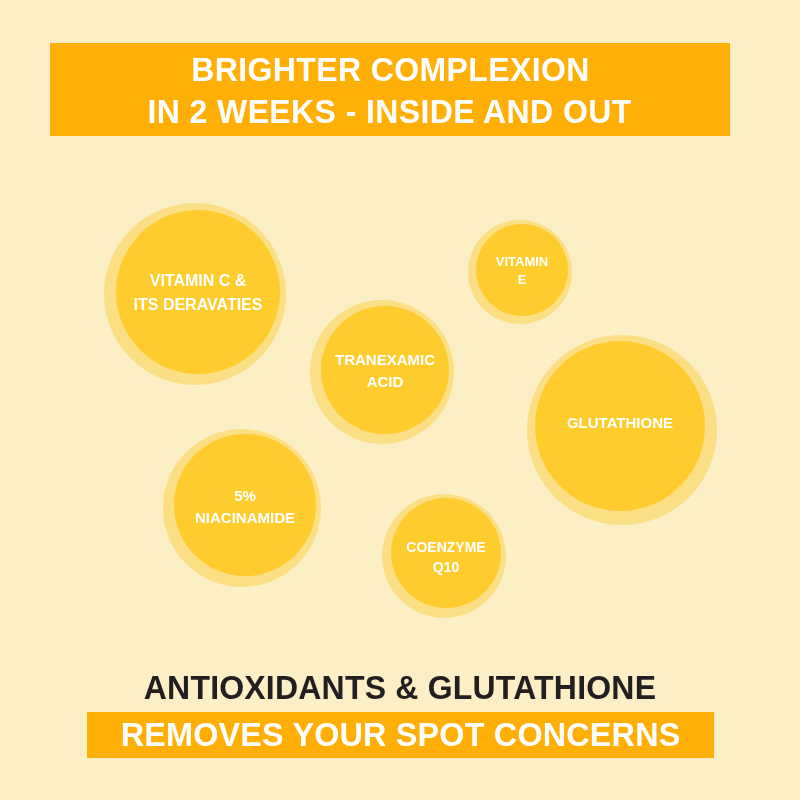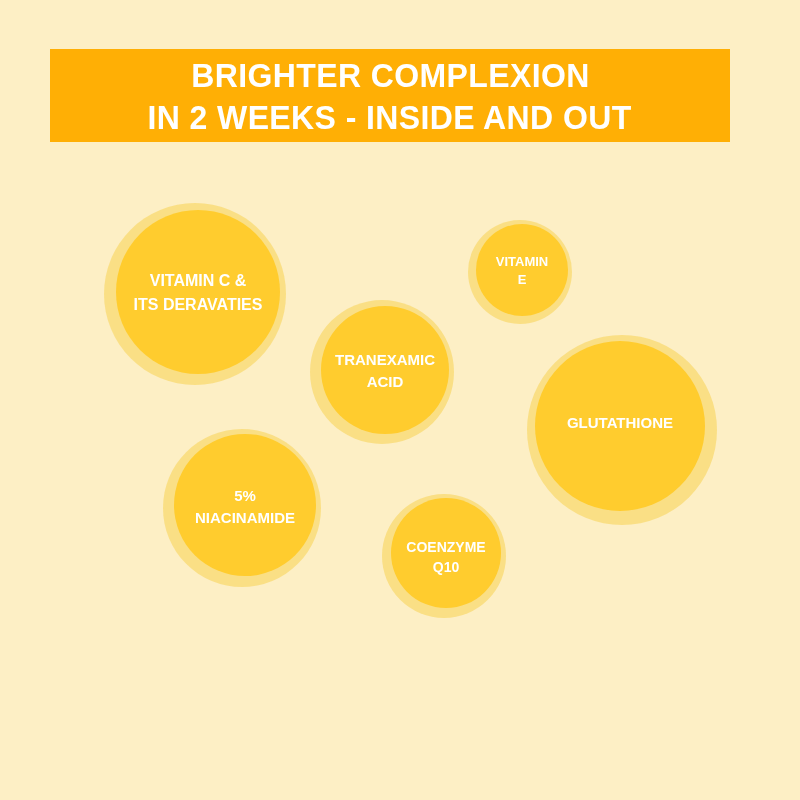--- a/index.html
+++ b/index.html
@@ -19,21 +19,21 @@
     position: relative;
     width: 800px;
     height: 800px;
     background: #fdefc5;
   }
 
   
   .header-banner {
     position: absolute;
     left: 50px;
-    top: 49px;
+    top: 43px;
     width: 680px;
     height: 93px;
     background: #ffaf05;
     display: flex;
     flex-direction: column;
     align-items: center;
     justify-content: center;
     box-sizing: border-box;
     padding-top: 2px;
   }
@@ -154,14 +154,20 @@
           </g>
           <g>
             <circle class="bubble-halo" cx="444" cy="396" r="62" fill="#fadd7f"></circle>
             <circle class="bubble-core" cx="446" cy="393" r="55" fill="#ffcc2e"></circle>
             <text class="bubble-label" x="446" y="387.85" font-size="14" fill="#ffffff"><tspan x="446" dy="0">COENZYME</tspan><tspan x="446" dy="20.3">Q10</tspan></text>
           </g>
         </g>
     </svg>
   </div>
 
+  <div class="footer">
+    <div class="footer-line1">ANTIOXIDANTS &amp; GLUTATHIONE</div>
+    <div class="footer-strip">
+      <div class="footer-line2">REMOVES YOUR SPOT CONCERNS</div>
+    </div>
+  </div>
 
 </div>
 
 </body></html>

